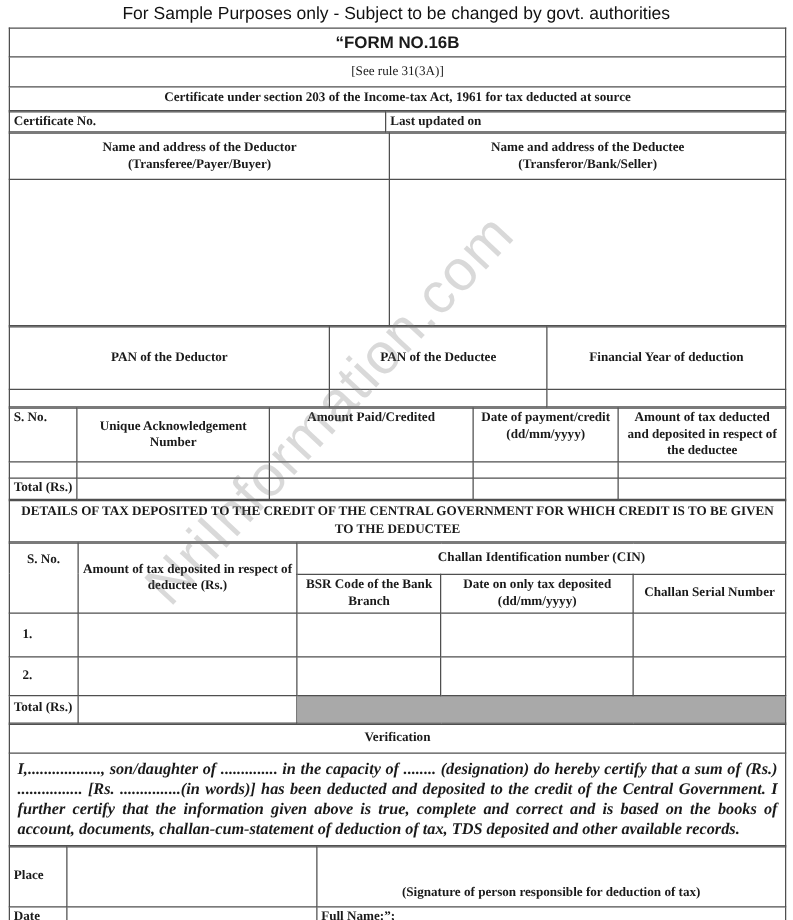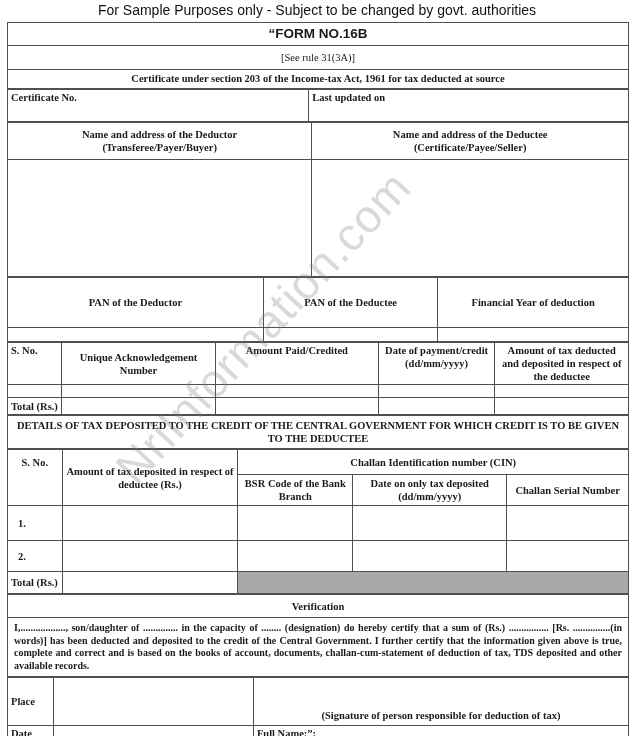--- a/index.html
+++ b/index.html
@@ -21,21 +21,21 @@
   .left   { text-align:left; }
   .top    { vertical-align:top; }
   .bottom { vertical-align:bottom;margin-top:47px; }
   .title-cell {
     font-family:"Liberation Sans", sans-serif; font-size:13.5px;
     text-align:center; height:20px;
   }
   .rule-cell { font-weight:normal; text-align:center; font-size:10.5px;font-family:Liberation Serif, serif; }
   .gray-fill { background:#a9a9a9; }
   .para {
-    font-size:10px; text-align:justify; padding:4px 6px; vertical-align:top;
+    font-size:13px; text-align:justify; padding:4px 6px; vertical-align:top;font-style:italic;
   }
   .num-cell { padding-left:10px; }
   .watermark {
     position:absolute; left:18px; top:300px; width:490px; text-align:center;
     transform:rotate(-47deg); transform-origin:50% 50%;
     font-family:"Liberation Sans", sans-serif; font-size:46px; letter-spacing:1px;
     color:#7a7a7a; opacity:0.28; pointer-events:none; white-space:nowrap; z-index:5;
   }
 </style>
 </head>
@@ -60,41 +60,41 @@
     </tr>
   </tbody>
     </table>
 
   <table>
     <colgroup>
         <col style="width:48.5%">
         <col style="width:51.5%">
       </colgroup>
     <tbody>
-        <tr style="height:32px;">
+        <tr style="height:16px;">
       <td class="left top">Certificate No.</td>
       <td class="left top">Last updated on</td>
     </tr>
   </tbody>
     </table>
 
   <table>
     <colgroup>
         <col style="width:49%">
         <col style="width:51%">
       </colgroup>
     <tbody>
         <tr style="height:37px;">
       <td class="center">
         <div>Name and address of the Deductor</div>
         <div>(Transferee/Payer/Buyer)</div>
       </td>
       <td class="center">
         <div>Name and address of the Deductee</div>
-        <div>(Certificate/Payee/Seller)</div>
+        <div>(Transferor/Bank/Seller)</div>
       </td>
     </tr>
     <tr style="height:117px;">
       <td class="top"></td>
       <td class="top"></td>
     </tr>
   </tbody>
     </table>
 
   <table>

